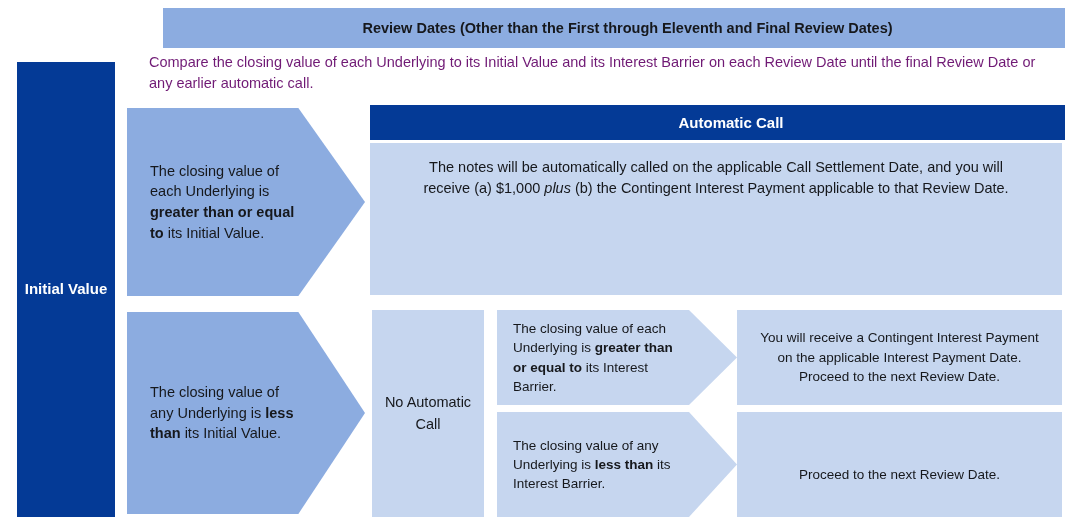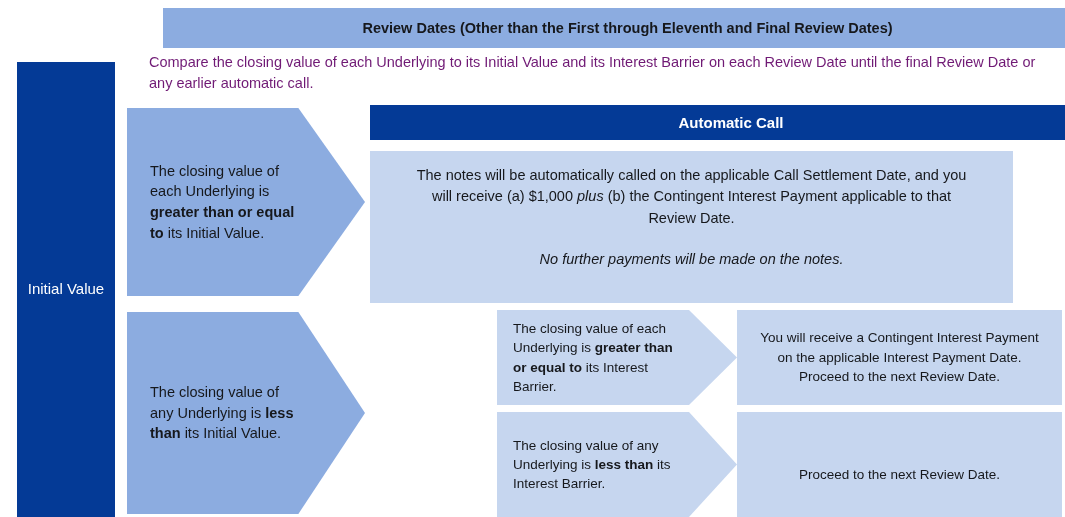--- a/index.html
+++ b/index.html
@@ -31,20 +31,21 @@
     width: 98px;
     height: 455px;
     background: #043A96;
     color: #ffffff;
     display: flex;
     align-items: center;
     justify-content: center;
     text-align: center;
     font-size: 15px;
     line-height: 1.35;
+    font-weight: bold;
   }
 
   
   .header-banner {
     position: absolute;
     left: 133px;
     top: 8px;
     width: 929px;
     height: 40px;
     background: #8CACE0;
@@ -112,30 +113,29 @@
     align-items: center;
     justify-content: center;
     font-size: 15px;
     font-weight: bold;
     padding-left: 15px;
   }
   .auto-call-body {
     position: absolute;
     left: 370px;
     top: 143px;
-    width: 643px;
+    width: 692px;
     height: 152px;
     background: #C6D6EF;
     padding: 14px 40px 0 40px;
     box-sizing: border-box;
     text-align: center;
     font-size: 14.5px;
     line-height: 1.47;
     color: #16181c;
-    margin-top: 8px;
   }
   .auto-call-body .para2 {
     margin-top: 20px;
     font-style: italic;
   }
 
   
   .no-auto-call {
     position: absolute;
     left: 372px;
@@ -233,29 +233,31 @@
   </div>
 
   <div class="auto-call-header">
     <span>Automatic Call</span>
   </div>
 
   <div class="auto-call-body">
     <div class="para1">
       <span>The notes will be automatically called on the applicable Call Settlement Date, and you will receive (a) $1,000 </span><i>plus</i><span> (b) the Contingent Interest Payment applicable to that Review Date.</span>
     </div>
-    <div class="para2">No further payments will be made on the notes.</div>
   </div>
 
   <div class="chevron chevron-big-bottom">
     <div class="chevron-text">
       <span>The closing value of any Underlying is </span><b>less than</b><span> its Initial Value.</span>
     </div>
   </div>
 
+  <div class="no-auto-call">
+    <span>No Automatic Call</span>
+  </div>
 
   <div class="cond-chevron cond-top">
     <div class="cond-text">
       <span>The closing value of each Underlying is </span><b>greater than or equal to</b><span> its Interest Barrier.</span>
     </div>
   </div>
 
   <div class="outcome-box outcome-top">
     <div>
       <span>You will receive a Contingent Interest Payment on the applicable Interest Payment Date.</span><br>

